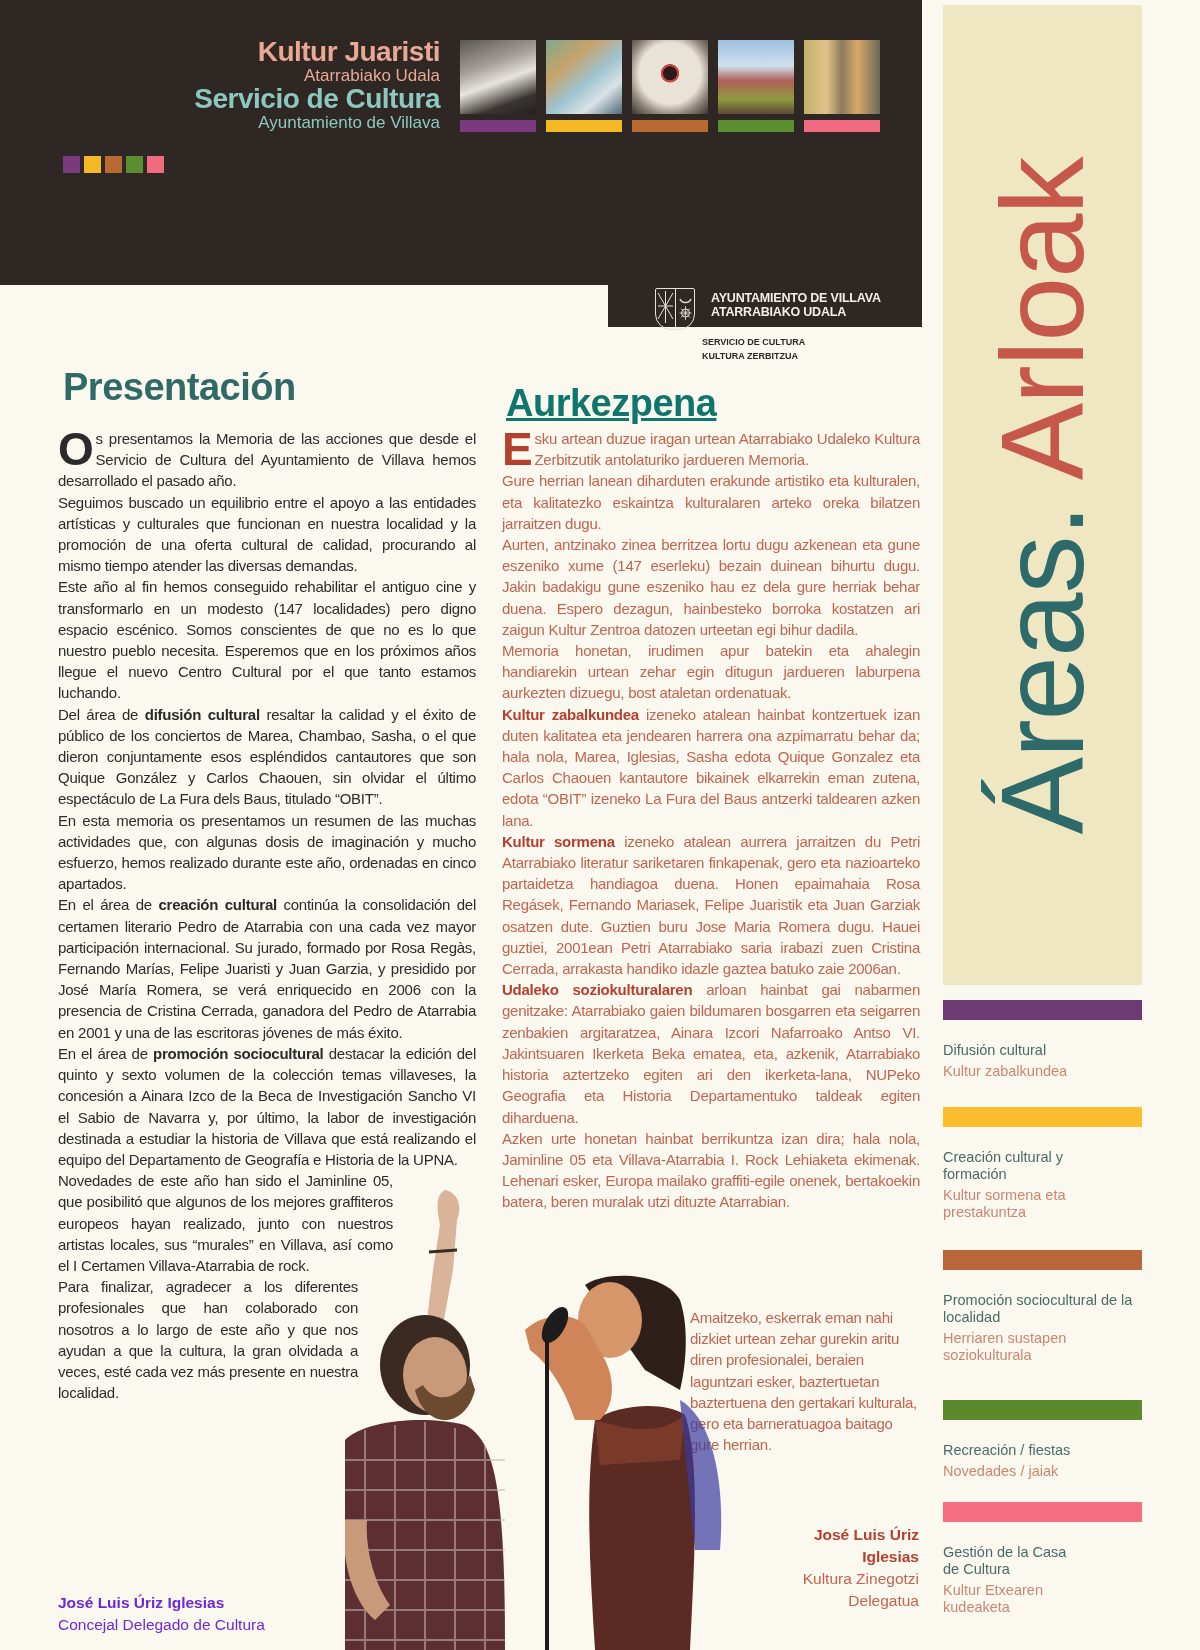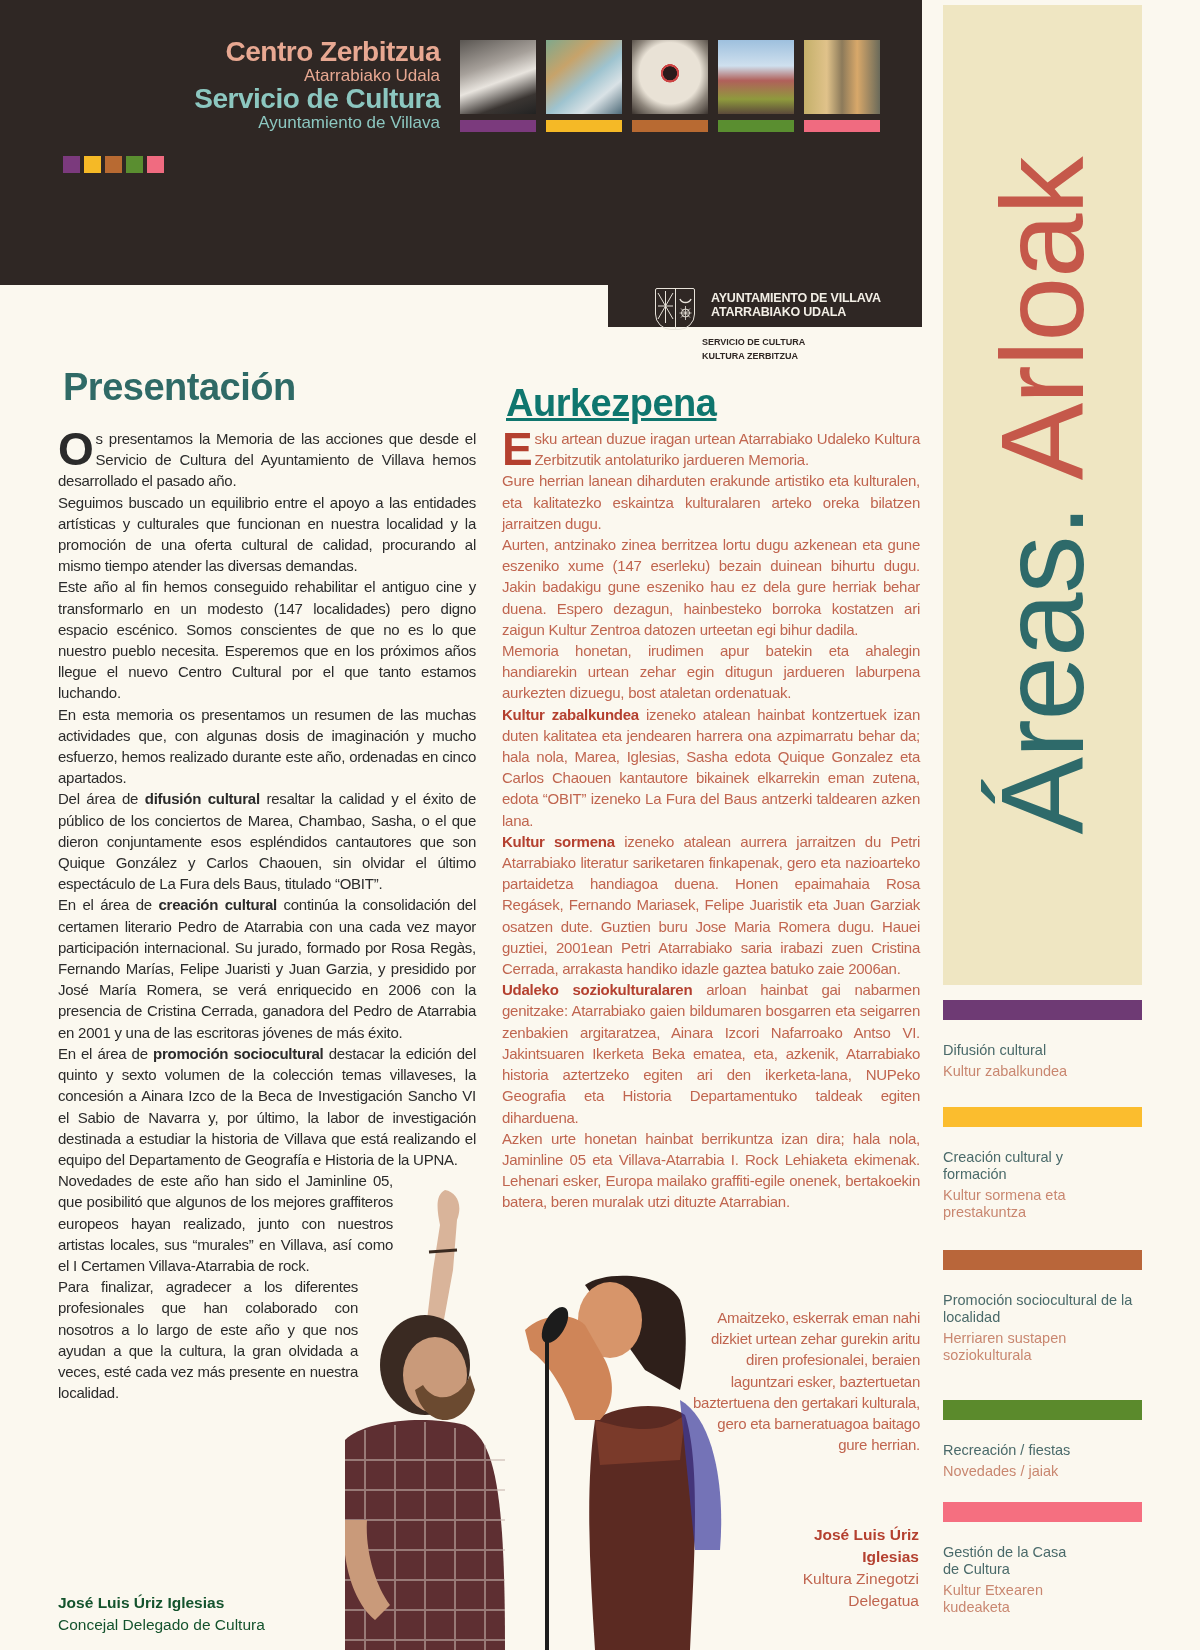--- a/index.html
+++ b/index.html
@@ -74,35 +74,35 @@
   .col-es { left: 58px; top: 428px; width: 418px; color: #2b2b2b; }
   .col-eu { left: 502px; top: 428px; width: 418px; color: #c0654f; }
   .col b { font-weight: bold; }
   .col-eu b { color: #b4402f; }
   .drop { float: left; font-size: 46px; line-height: 34px; font-weight: bold; margin-right: 2px; margin-top: 4px; }
   .col-es .drop { color: #2b2b2b; }
   .col-eu .drop { color: #b4402f; }
   .narrow2 { width: 335px; }
   .narrow3 { width: 300px; }
 
-  .closing-eu { position: absolute; left: 690px; top: 1307px; width: 230px; font-size: 15px; line-height: 21.2px; color: #c0654f; text-align: right; letter-spacing: -0.25px; }
-
-  .sig-es { position: absolute; left: 58px; top: 1592px; color: #14532d; font-size: 15.5px; line-height: 22px; }
+  .closing-eu { position: absolute; left: 690px; top: 1307px; width: 230px; font-size: 15px; line-height: 21.2px; color: #c0654f; text-align: left; letter-spacing: -0.25px; }
+
+  .sig-es { position: absolute; left: 58px; top: 1592px; color: #6d28d9; font-size: 15.5px; line-height: 22px; }
   .sig-es .n { font-weight: bold; }
   .sig-eu { position: absolute; left: 720px; top: 1524px; width: 199px; text-align: right; color: #c0654f; font-size: 15.5px; line-height: 22px; }
   .sig-eu .n { font-weight: bold; color: #b4402f; }
 
   .photo { position: absolute; left: 345px; top: 1190px; width: 400px; height: 460px; }
 </style>
 </head>
 <body>
 
 <div class="header">
   <div class="brand">
-    <div class="t1">Centro Zerbitzua</div>
+    <div class="t1">Kultur Juaristi</div>
     <div class="t2">Atarrabiako Udala</div>
     <div class="t3">Servicio de Cultura</div>
     <div class="t4">Ayuntamiento de Villava</div>
   </div>
 
   <div class="thumbs">
     <div class="thumb">
       <div class="img" style="background: linear-gradient(160deg,#5a5652 0%,#a6a09a 35%,#e8e4de 55%,#3a3532 80%,#222 100%);"></div>
       <div class="bar" style="background:#7b3a7d"></div>
     </div>
@@ -192,22 +192,22 @@
   </div>
 </div>
 
 <h2 class="h-es">Presentación</h2>
 <h2 class="h-eu">Aurkezpena</h2>
 
 <div class="col col-es">
   <p><span class="drop">O</span><span>s presentamos la Memoria de las acciones que desde el Servicio de Cultura del Ayuntamiento de Villava hemos desarrollado el pasado año.</span></p>
   <p>Seguimos buscado un equilibrio entre el apoyo a las entidades artísticas y culturales que funcionan en nuestra localidad y la promoción de una oferta cultural de calidad, procurando al mismo tiempo atender las diversas demandas.</p>
   <p>Este año al fin hemos conseguido rehabilitar el antiguo cine y transformarlo en un modesto (147 localidades) pero digno espacio escénico. Somos conscientes de que no es lo que nuestro pueblo necesita. Esperemos que en los próximos años llegue el nuevo Centro Cultural por el que tanto estamos luchando.</p>
+  <p><span>Del área de </span><b>difusión cultural</b><span> resaltar la calidad y el éxito de público de los conciertos de Marea, Chambao, Sasha, o el que dieron conjuntamente esos espléndidos cantautores que son Quique González y Carlos Chaouen, sin olvidar el último espectáculo de La Fura dels Baus, titulado “OBIT”.</span></p>
   <p>En esta memoria os presentamos un resumen de las muchas actividades que, con algunas dosis de imaginación y mucho esfuerzo, hemos realizado durante este año, ordenadas en cinco apartados.</p>
-  <p><span>Del área de </span><b>difusión cultural</b><span> resaltar la calidad y el éxito de público de los conciertos de Marea, Chambao, Sasha, o el que dieron conjuntamente esos espléndidos cantautores que son Quique González y Carlos Chaouen, sin olvidar el último espectáculo de La Fura dels Baus, titulado “OBIT”.</span></p>
   <p><span>En el área de </span><b>creación cultural</b><span> continúa la consolidación del certamen literario Pedro de Atarrabia con una cada vez mayor participación internacional. Su jurado, formado por Rosa Regàs, Fernando Marías, Felipe Juaristi y Juan Garzia, y presidido por José María Romera, se verá enriquecido en 2006 con la presencia de Cristina Cerrada, ganadora del Pedro de Atarrabia en 2001 y una de las escritoras jóvenes de más éxito.</span></p>
   <p style="shape-outside: polygon(0 0, 100% 0, 100% 10%, 82% 10%, 82% 100%, 0 100%);"><span>En el área de </span><b>promoción sociocultural</b><span> destacar la edición del quinto y sexto volumen de la colección temas villaveses, la concesión a Ainara Izco de la Beca de Investigación Sancho VI el Sabio de Navarra y, por último, la labor de investigación destinada a estudiar la historia de Villava que está realizando el equipo del Departamento de Geografía e Historia de la UPNA.</span></p>
   <p class="narrow2">Novedades de este año han sido el Jaminline 05, que posibilitó que algunos de los mejores graffiteros europeos hayan realizado, junto con nuestros artistas locales, sus “murales” en Villava, así como el I Certamen Villava-Atarrabia de rock.</p>
   <p class="narrow3">Para finalizar, agradecer a los diferentes profesionales que han colaborado con nosotros a lo largo de este año y que nos ayudan a que la cultura, la gran olvidada a veces, esté cada vez más presente en nuestra localidad.</p>
 </div>
 
 <div class="sig-es">
   <div class="n">José Luis Úriz Iglesias</div>
   <div>Concejal Delegado de Cultura</div>
 </div>

